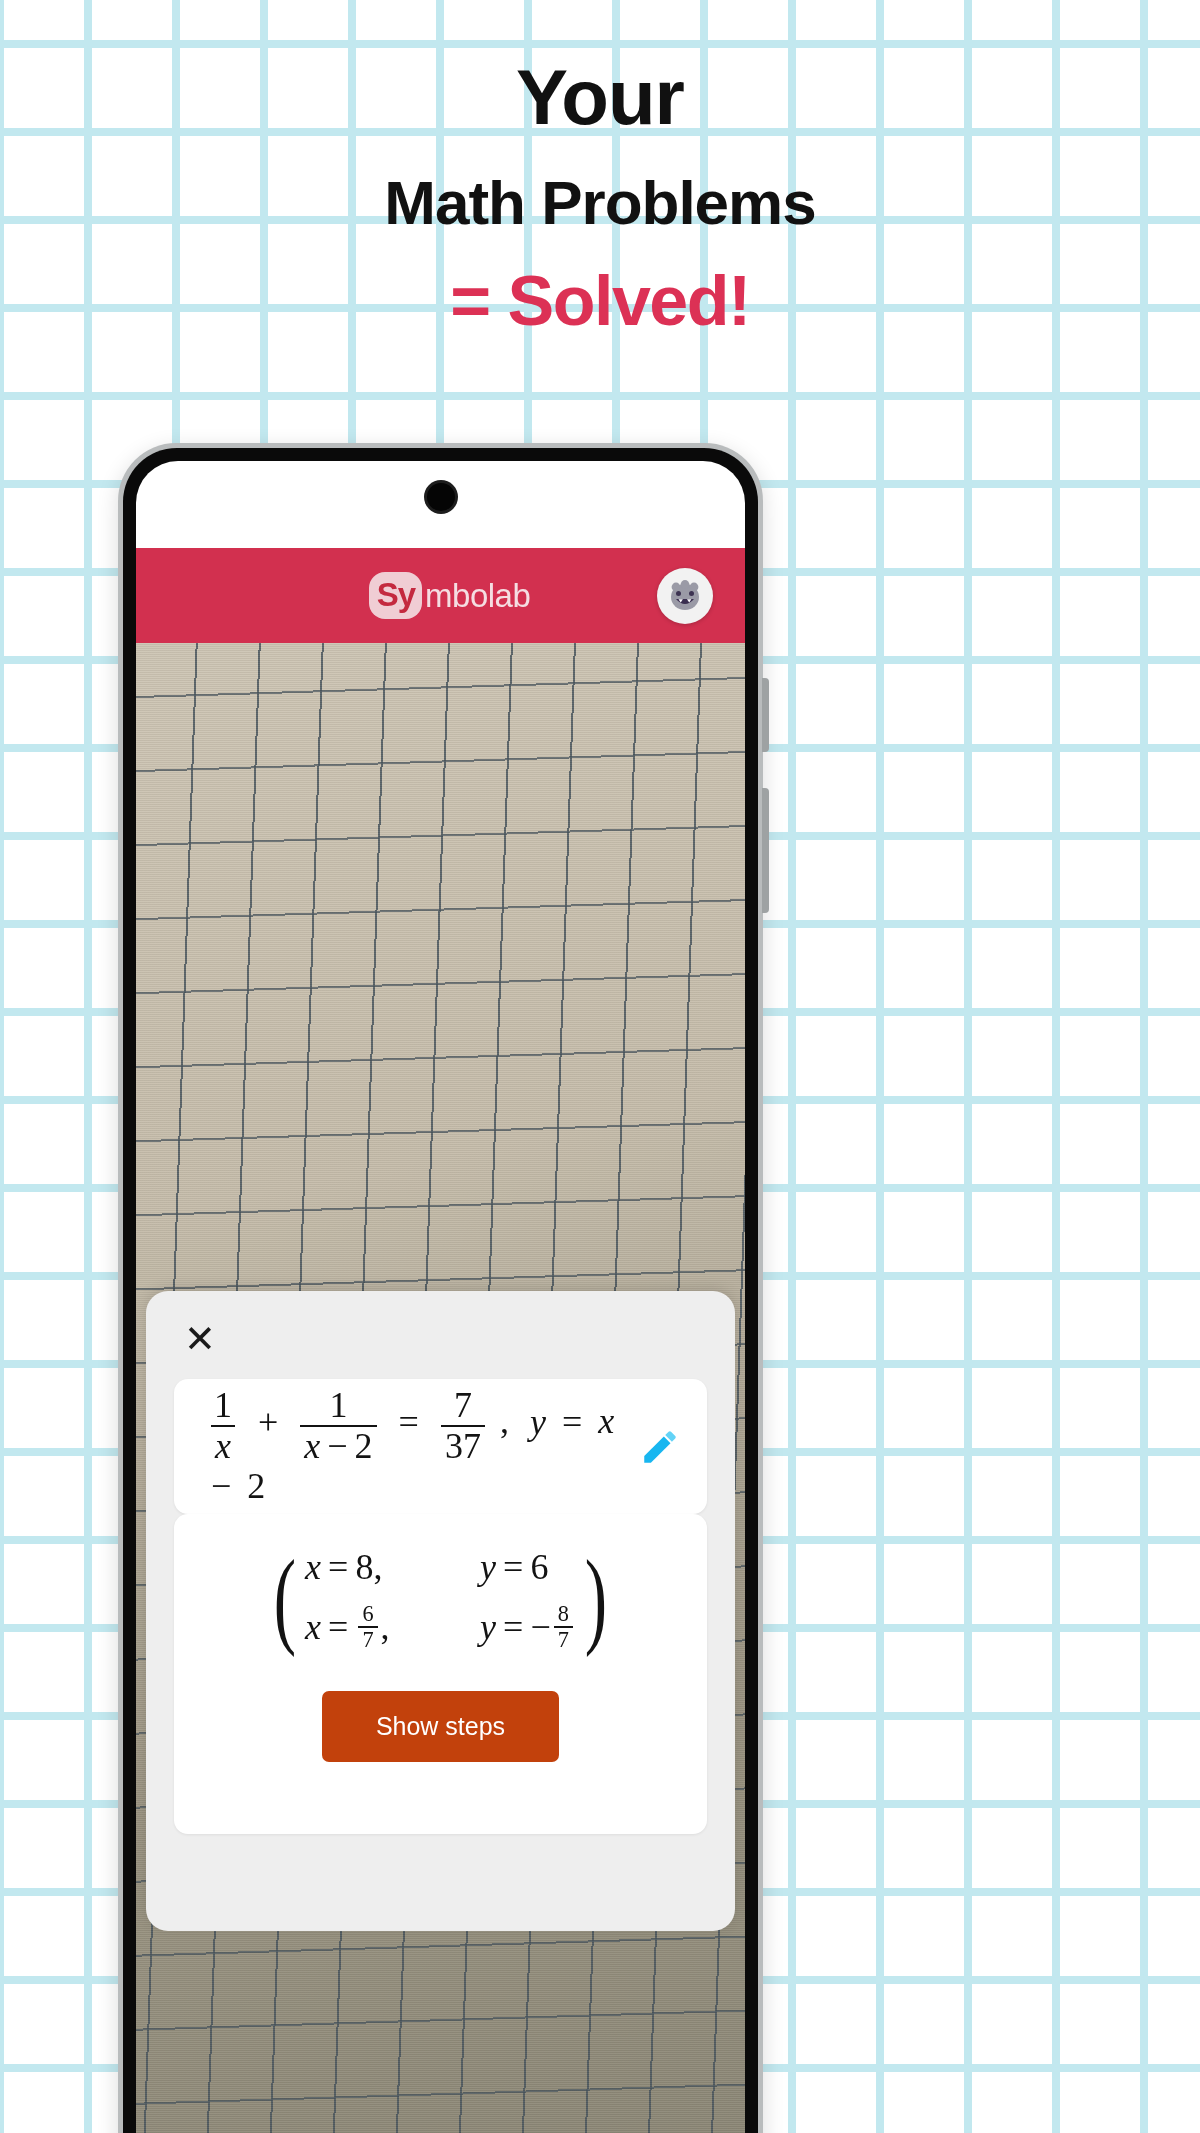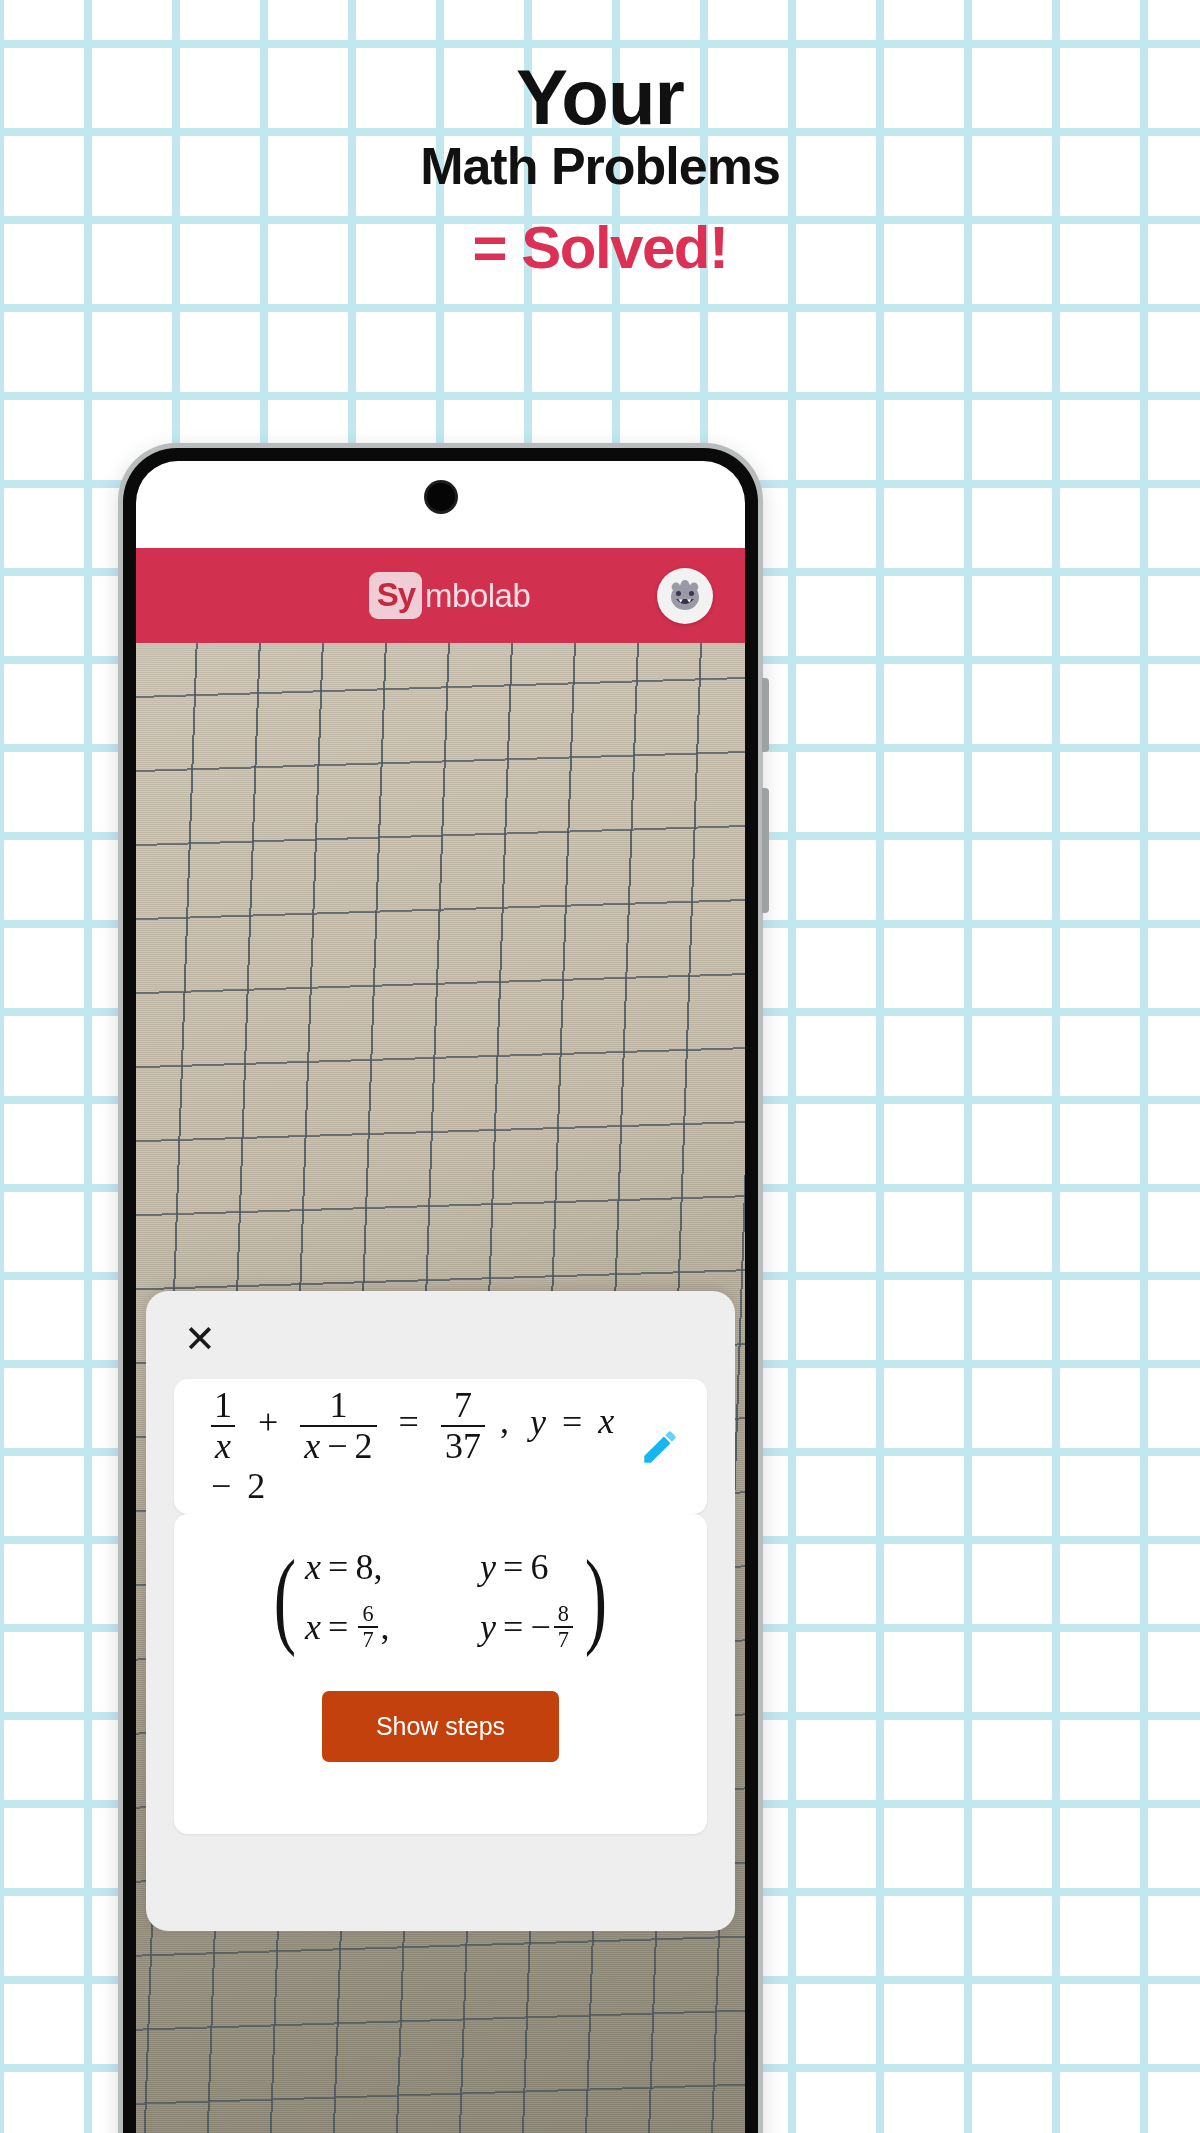--- a/index.html
+++ b/index.html
@@ -29,23 +29,23 @@
     text-align:center;
     line-height:1.02;
   }
   .hl-line {
     display:block;
     font-weight:bold;
     letter-spacing:-1px;
     color:#111111;
   }
   .hl-1 { font-size:78px; }
-  .hl-2 { font-size:52px; margin-top:2px; }
+  .hl-2 { font-size:62px; margin-top:33px; }
   .hl-3 {
-    font-size:60px; margin-top:24px;
+    font-size:70px; margin-top:32px;
     color:#DC3155;
     letter-spacing:-1.5px;
   }
 
   
   #phone-frame {
     position:absolute;
     left:118px; top:443px;
     width:645px; height:1780px;
     background:#b9bcbd;
@@ -125,21 +125,21 @@
   #logo-wrap {
     display:flex; align-items:center;
     margin-left:18px;
   }
   #logo-sy {
     background:#f0cdd4;
     color:#C4293F;
     font-weight:bold;
     font-size:33px;
     padding:6px 7px 8px 8px;
-    border-radius:9px;
+    border-radius:16px;
     line-height:1;
     letter-spacing:-1px;
   }
   #logo-rest {
     color:#f5dde2;
     font-weight:normal;
     font-size:33px;
     margin-left:3px;
     letter-spacing:-0.5px;
   }

